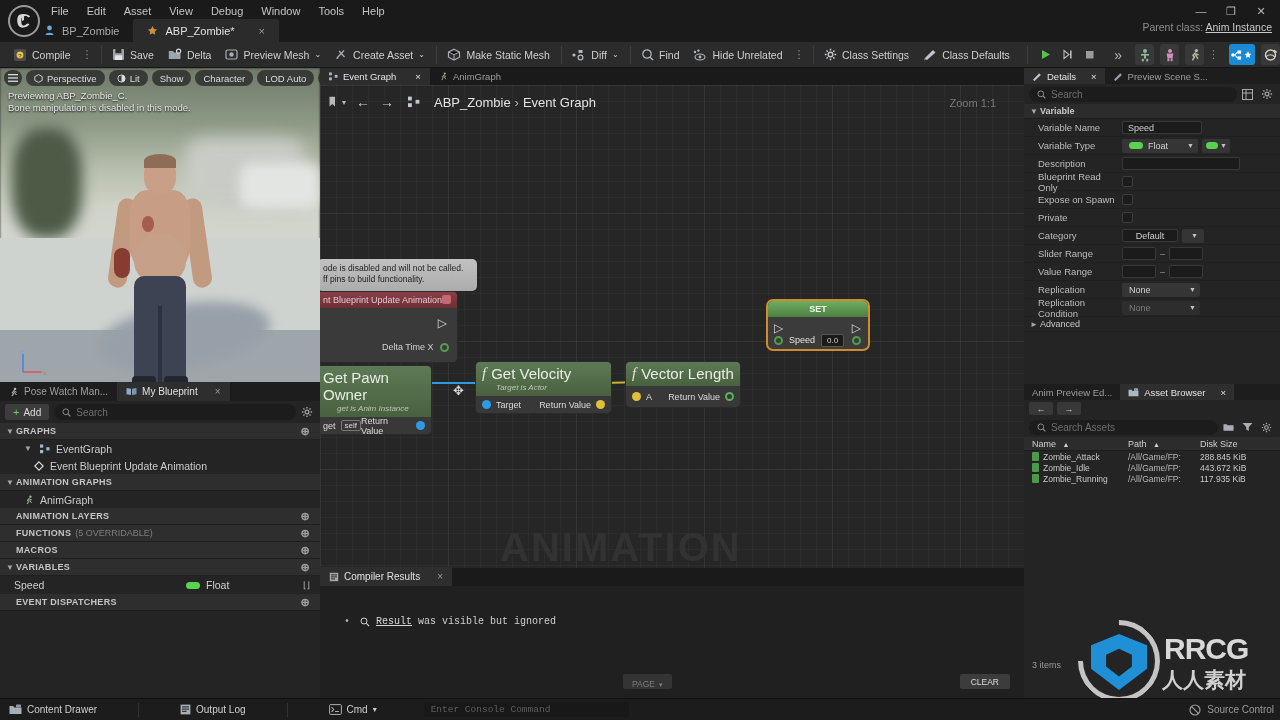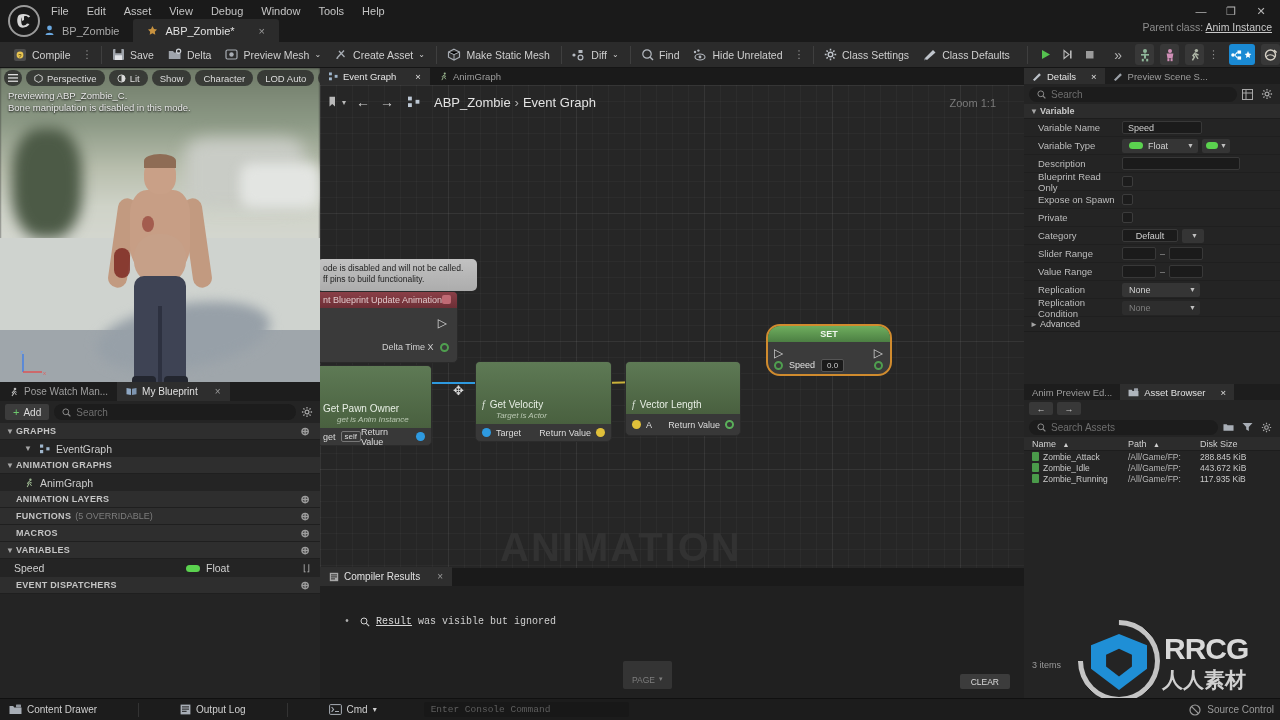--- a/index.html
+++ b/index.html
@@ -187,49 +187,49 @@
   .evnode .hdr .sq { position: absolute; right: 6px; top: 3px; width: 9px; height: 9px; background: #c06a74; border-radius:2px;}
   .evnode .exec { position: absolute; right: 10px; top: 24px; color: #d8d8d8; font-size: 12px; }
   .evnode .dt { position: absolute; right: 8px; bottom: 10px; font-size: 9px; color: #cfcfcf; }
   .pin-o { display: inline-block; width: 9px; height: 9px; border-radius: 50%; border: 2px solid #4f9e4f; vertical-align: middle; }
   .pin-blue { display:inline-block; width: 9px; height: 9px; border-radius:50%; background:#2e9ae0;}
   .pin-yellow { display:inline-block; width: 9px; height: 9px; border-radius:50%; background:#e0c03a;}
   .pin-ygreen { display:inline-block; width: 9px; height: 9px; border-radius:50%; border:2px solid #5ab05a; }
 
   .fnode { position: absolute; background: #383838; border-radius: 5px; border: 1px solid #2b2b2b; overflow: hidden; }
   .fnode .fhdr { background: linear-gradient(180deg,#5e7a55,#49603f); padding: 3px 6px 4px 6px; }
-  .fnode .fhdr .t1 { font-size: 10px; color: #e7eee4; display:flex; align-items:flex-start; gap:5px;margin-top:34px;}
+  .fnode .fhdr .t1 { font-size: 15px; color: #e7eee4; display:flex; align-items:flex-start; gap:5px;}
   .fnode .fhdr .t2 { font-size: 8px; color: #b9c7b2; font-style: italic; margin-left: 14px; margin-top:1px;}
   .fnode .row { height: 17px; display: flex; align-items: center; justify-content: space-between; padding: 0 6px; font-size: 9px; color: #dcdcdc; }
   .fnode .row .lft { display:flex; align-items:center; gap:5px; }
   .fnode .row .rgt { display:flex; align-items:center; gap:5px; }
 
   .setnode {
-    position: absolute; left: 446px; top: 239px; width: 126px; height: 52px;
-    background: #3b3b3b; border: 2px solid #d08b2e; border-radius: 14px; overflow: hidden;
+    position: absolute; left: 446px; top: 214px; width: 104px; height: 52px;
+    background: #3b3b3b; border: 2px solid #d08b2e; border-radius: 7px; overflow: hidden;
   }
   .setnode .sh { height: 16px; background: linear-gradient(180deg,#6fae5e,#4c7f43);
     font-size: 9px; color: #f0f6ee; display:flex; align-items:center; justify-content:center; font-weight:bold; }
   .setnode .sr { position: relative; height: 22px; display:flex; align-items:center; padding: 0 6px; }
   .setnode .sr .lb { font-size: 9px; color: #e0e0e0; margin-left: 6px;}
   .setnode .val { margin-left: 6px; background: #1b1b1b; border: 1px solid #555; border-radius: 2px;
     font-size: 8px; color: #cfcfcf; padding: 1px 5px; }
   .exec-tri { color: #d5d5d5; font-size: 12px; line-height: 1; }
   .gizmo-move { position: absolute; left: 133px; top: 298px; color: #d8d8d8; font-size: 13px; }
 
   
   .compiler { position: absolute; left: 320px; top: 568px; width: 704px; height: 130px; background: #1f1f1f; }
   .cr-tabs { height: 18px; background: #1a1a1a; display: flex; align-items: flex-end; }
   .cr-body { position: relative; height: 112px; background: #202020; }
   .cr-msg { position: absolute; left: 24px; top: 30px; font-size: 10px; color: #cfcfcf;
     font-family: "Liberation Mono", monospace; display:flex; align-items:center; gap:6px;}
   .cr-msg .lnk { text-decoration: underline; color: #d8d8d8; }
   .cr-msg .bul { color: #b0b0b0; margin-right: 4px; }
   .pagebtn { position: absolute; left: 303px; bottom: 9px; height: 15px; background: #343434;
-    border-radius: 2px; font-size: 8.5px; color: #7e7e7e; display:flex; align-items:flex-start; padding: 14px 9px; gap:4px;}
+    border-radius: 2px; font-size: 8.5px; color: #7e7e7e; display:flex; align-items:flex-end; padding: 0 9px; gap:4px;}
   .clearbtn { position: absolute; right: 14px; bottom: 9px; height: 15px; background: #3c3c3c;
     border-radius: 2px; font-size: 8.5px; color: #dcdcdc; display:flex; align-items:center; padding: 0 11px; }
 
   
   .rightpanel { position: absolute; left: 1024px; top: 68px; width: 256px; height: 630px; background: #242424; }
   .rp-tabs { height: 16px; background: #1d1d1d; display: flex; align-items: flex-end; }
   .rtab { height: 16px; display:flex; align-items:center; gap:5px; padding: 0 8px; font-size: 9.5px; color: #9d9d9d;}
   .rtab.active { background: #2e2e2e; color: #e2e2e2; }
   .rtab .x { margin-left: 10px; }
   .rp-search { height: 20px; display: flex; align-items: center; gap: 5px; padding: 0 5px; background: #242424;}
@@ -666,20 +666,28 @@
       <span class="caret">▼</span>
       <span>
         <svg width="10" height="10" viewBox="0 0 10 10">
             <rect x="0" y="0.5" width="3.2" height="3.2" fill="#9fb6cc"></rect>
             <rect x="0" y="6" width="3.2" height="3.2" fill="#9fb6cc"></rect>
             <rect x="6.3" y="3.2" width="3.2" height="3.2" fill="#9fb6cc"></rect>
           </svg>
       </span>
       <span>EventGraph</span>
     </div>
+    <div class="trow ind2">
+      <span>
+        <svg width="10" height="10" viewBox="0 0 10 10">
+            <path d="M5 0.8 L9.2 5 L5 9.2 L0.8 5 Z" fill="none" stroke="#e0e0e0" stroke-width="1.1"></path>
+          </svg>
+      </span>
+      <span>Event Blueprint Update Animation</span>
+    </div>
 
     <div class="sect">
       <span class="caret">▼</span>
       <span>ANIMATION GRAPHS</span>
     </div>
     <div class="trow ind">
       <span>
         <svg width="10" height="10" viewBox="0 0 10 10">
             <circle cx="6.4" cy="1.8" r="1.2" fill="#9ab58f"></circle>
             <path d="M5.6 3.2 L3.6 5.2 L4.6 6.4 L3.2 9" stroke="#9ab58f" stroke-width="1.1" fill="none"></path>

